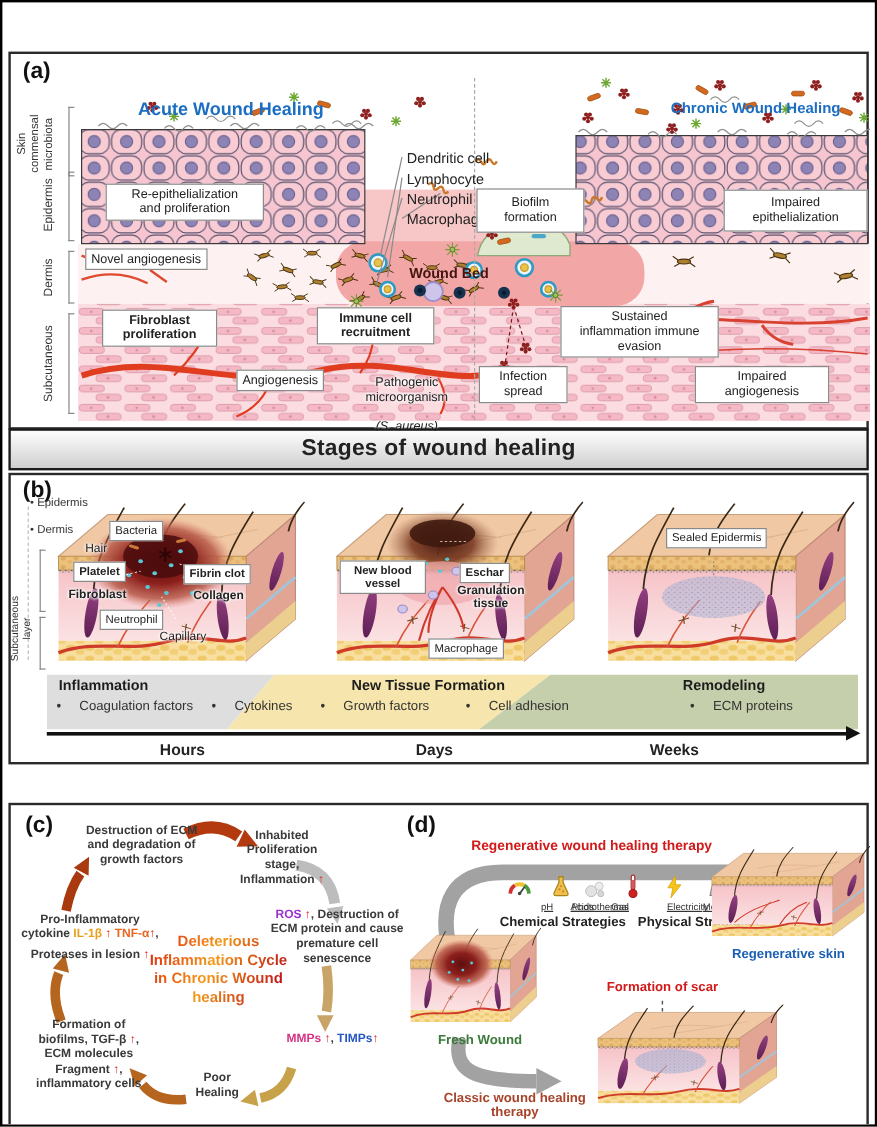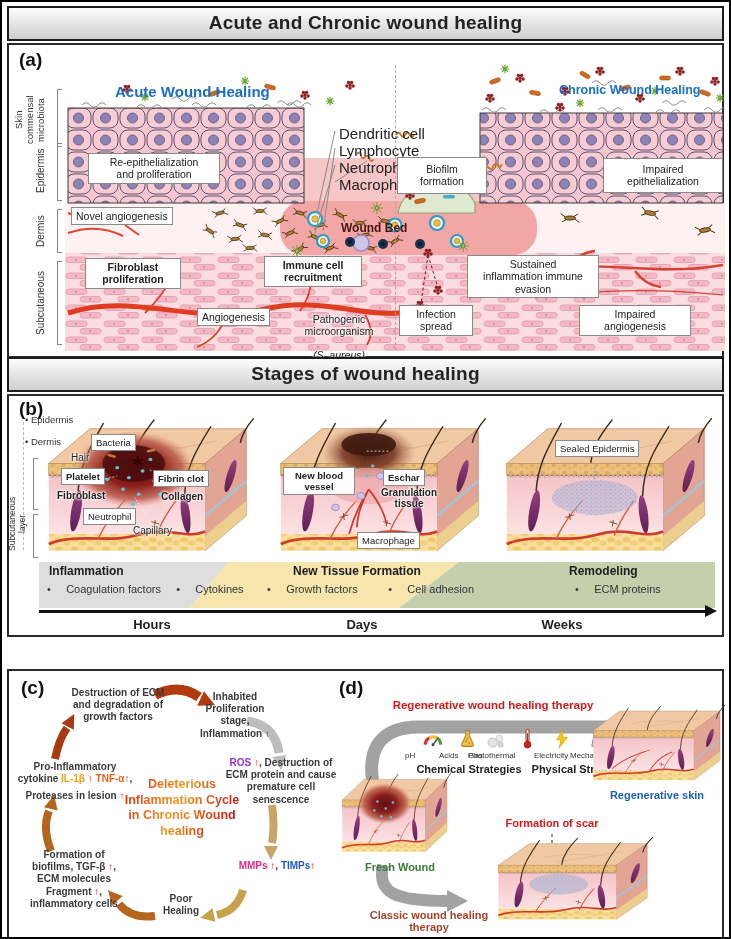--- a/index.html
+++ b/index.html
@@ -10,21 +10,21 @@
   .prew{white-space:pre-wrap;}
   .b{font-weight:bold;}
   .ctr{text-align:center;}
   .hdr{position:absolute;left:5px;right:5px;height:27px;border:2px solid #1c1c1c;
        background:linear-gradient(#fdfdfd,#cfcfcf);text-align:center;font-weight:bold;
        font-size:19px;padding-top:4px;letter-spacing:.2px;}
   .panel{position:absolute;left:5px;right:5px;border:2px solid #2a2a2a;background:#fff;}
   .tag{position:absolute;font-size:19px;font-weight:bold;color:#111;}
   .box{position:absolute;background:#fff;border:1px solid #8a8a8a;text-align:center;
        font-size:10.5px;line-height:1.18;padding:2px 4px;color:#222;}
-  .lbl{position:absolute;font-size:15px;line-height:1.25;color:#222;}
+  .lbl{position:absolute;font-size:12px;line-height:1.25;color:#222;}
   .halo{text-shadow:0 0 3px #fff,0 0 3px #fff,0 0 2px #fff;}
   .vert{writing-mode:vertical-rl;transform:rotate(180deg);text-align:center;}
   .brk{position:absolute;width:5px;border:1.2px solid #888;border-right:none;box-sizing:border-box;}
   .blue{color:#1b6ec2;}
   .dashline{position:absolute;border-left:1px dashed #a9a9a9;width:0;}
   .axis{position:absolute;height:3px;background:#111;}
   .axis:after{content:"";position:absolute;right:-10px;top:-5px;border-left:12px solid #111;
        border-top:6.5px solid transparent;border-bottom:6.5px solid transparent;}
   .phase-name{position:absolute;font-size:12px;font-weight:bold;color:#1d1d1d;}
   .phase-items{position:absolute;font-size:11px;color:#333;}
@@ -33,21 +33,21 @@
   .c-red{color:#e02020;}
   .c-il{color:#e8a020;}
   .c-tnf{color:#e8641e;}
   .c-ros{color:#9b30d0;}
   .c-mmp{color:#d63384;}
   .c-timp{color:#2456c4;}
   .cycle-center{position:absolute;font-size:12.5px;font-weight:bold;line-height:1.25;text-align:center;
        background:linear-gradient(115deg,#e03010 10%,#f59a1a 45%,#c01818 85%);
        -webkit-background-clip:text;background-clip:text;color:transparent;}
   .dlabel{position:absolute;font-size:11px;font-weight:bold;text-align:center;}
-  .ico-lbl{position:absolute;font-size:8px;color:#333;text-align:left;width:56px;transform:translateX(-50%);}
+  .ico-lbl{position:absolute;font-size:8px;color:#333;text-align:right;width:56px;transform:translateX(-50%);text-decoration:underline;}
   .strat{position:absolute;font-size:11px;font-weight:bold;color:#222;width:130px;text-align:center;transform:translateX(-50%);}
 </style>
 </head>
 <body>
 
 <svg width="0" height="0" style="position:absolute" aria-hidden="true">
 <defs>
   <linearGradient id="gDermis" x1="0" y1="0" x2="0" y2="1">
     <stop offset="0" stop-color="#f6c3c8"></stop>
         <stop offset="1" stop-color="#fbe2e3"></stop>
@@ -149,23 +149,20 @@
     <ellipse cx="38" cy="112" rx="5" ry="25" fill="url(#gFoll)" transform="rotate(8 38 112)"></ellipse>
     <ellipse cx="150" cy="116" rx="4.5" ry="23" fill="url(#gFoll)" transform="rotate(-6 150 116)"></ellipse>
     <path d="M40,88 C42,56 52,36 66,6 M149,94 C150,60 160,40 176,10 M96,54 C98,34 106,20 118,2 M206,30 C208,18 214,8 220,0" stroke="#3c2a16" stroke-width="1.5" fill="none"></path>
     <path d="M70,120 l9,-3 m-5,-2 l1,8 M115,125 l8,3 m-4,-5 l-1,8" stroke="#6b4a20" stroke-width="1" fill="none"></path>
   </symbol>
 </defs>
 </svg>
 
 <div class="fig">
 
-  <div class="hdr" style="top:4px">
-    <span>Acute and Chronic wound healing</span>
-  </div>
 
   <div class="panel" style="top:41px;height:311px">
     <div class="tag" style="left:10px;top:4px">(a)</div>
 
     <div class="abs vert pre" style="left:4px;top:40px;height:70px;width:36px;font-size:9.5px;color:#333">Skin
 commensal
 microbiota</div>
     <div class="brk" style="left:48px;top:44px;height:58px"></div>
     <div class="abs vert" style="left:26px;top:94px;height:64px;font-size:10px;color:#333">Epidermis</div>
     <div class="brk" style="left:48px;top:98px;height:58px"></div>

